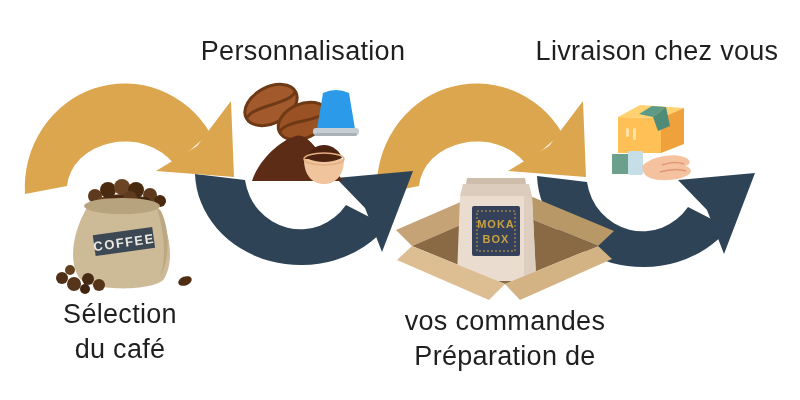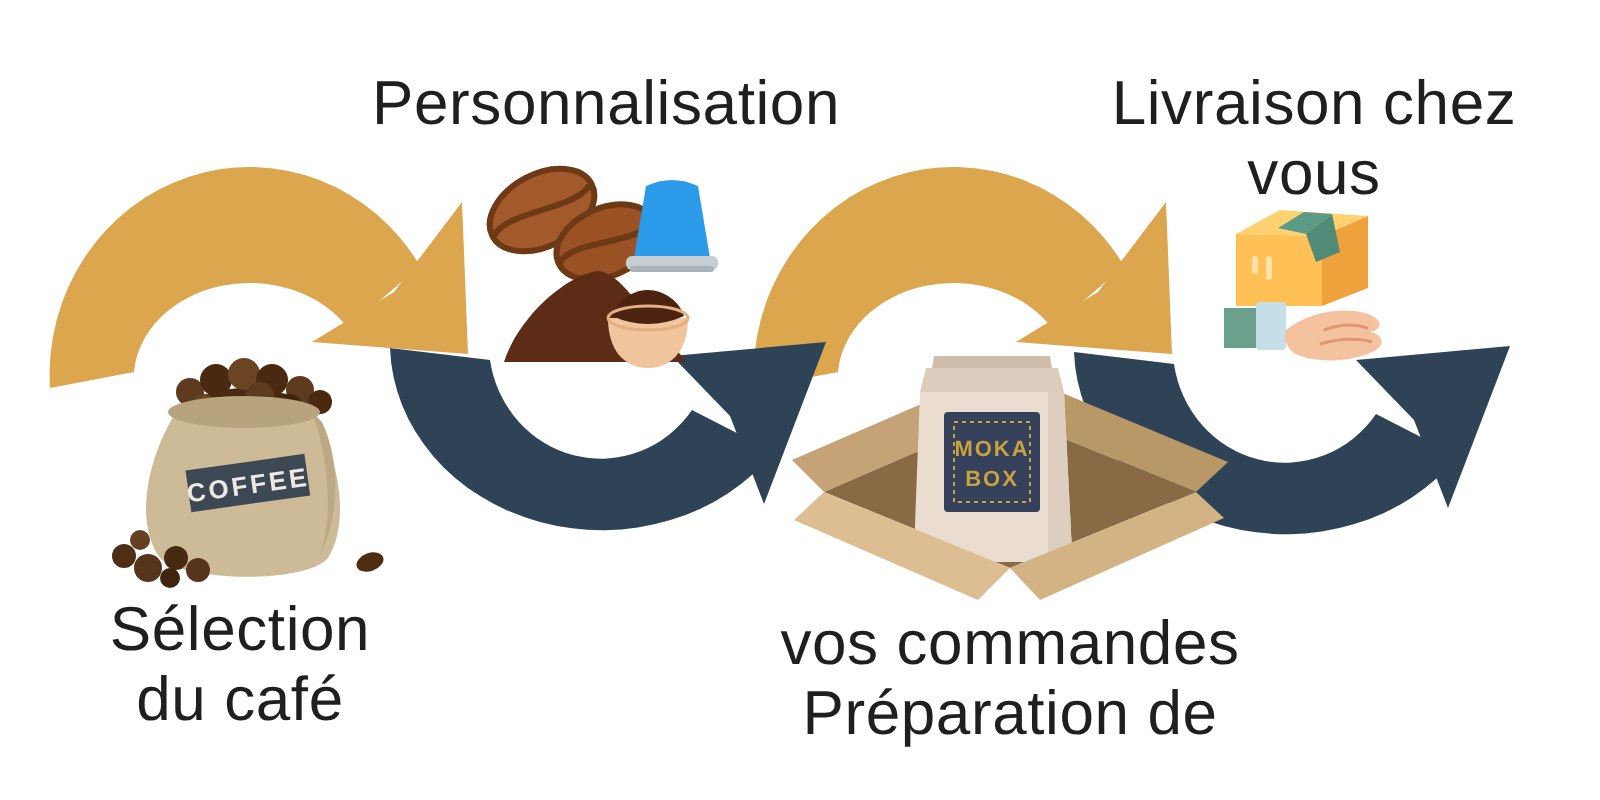--- a/index.html
+++ b/index.html
@@ -5,21 +5,21 @@
   html,body{margin:0;padding:0;background:#fff;}
   .stage{
     position:relative;width:800px;height:400px;overflow:hidden;
     background:var(--background,#fff);
     font-family:"Liberation Sans",sans-serif;
   }
   .art{position:absolute;left:0;top:0;}
   .step-label{
     position:absolute;text-align:center;
     color:var(--label-text,#1f1f1f);
-    font-size:31px;font-weight:500;line-height:35px;letter-spacing:.3px;
+    font-size:27px;font-weight:500;line-height:35px;letter-spacing:.3px;
   }
   .step-label .line{display:block;}
   .moka-text{
     font-family:"Liberation Sans",sans-serif;font-weight:bold;font-size:11px;
     fill:#C8A23E;letter-spacing:1px;text-anchor:middle;
   }
   .coffee-text{
     font-family:"Liberation Sans",sans-serif;font-weight:bold;font-size:13px;
     fill:#EDE9E2;letter-spacing:1.5px;text-anchor:middle;
   }

